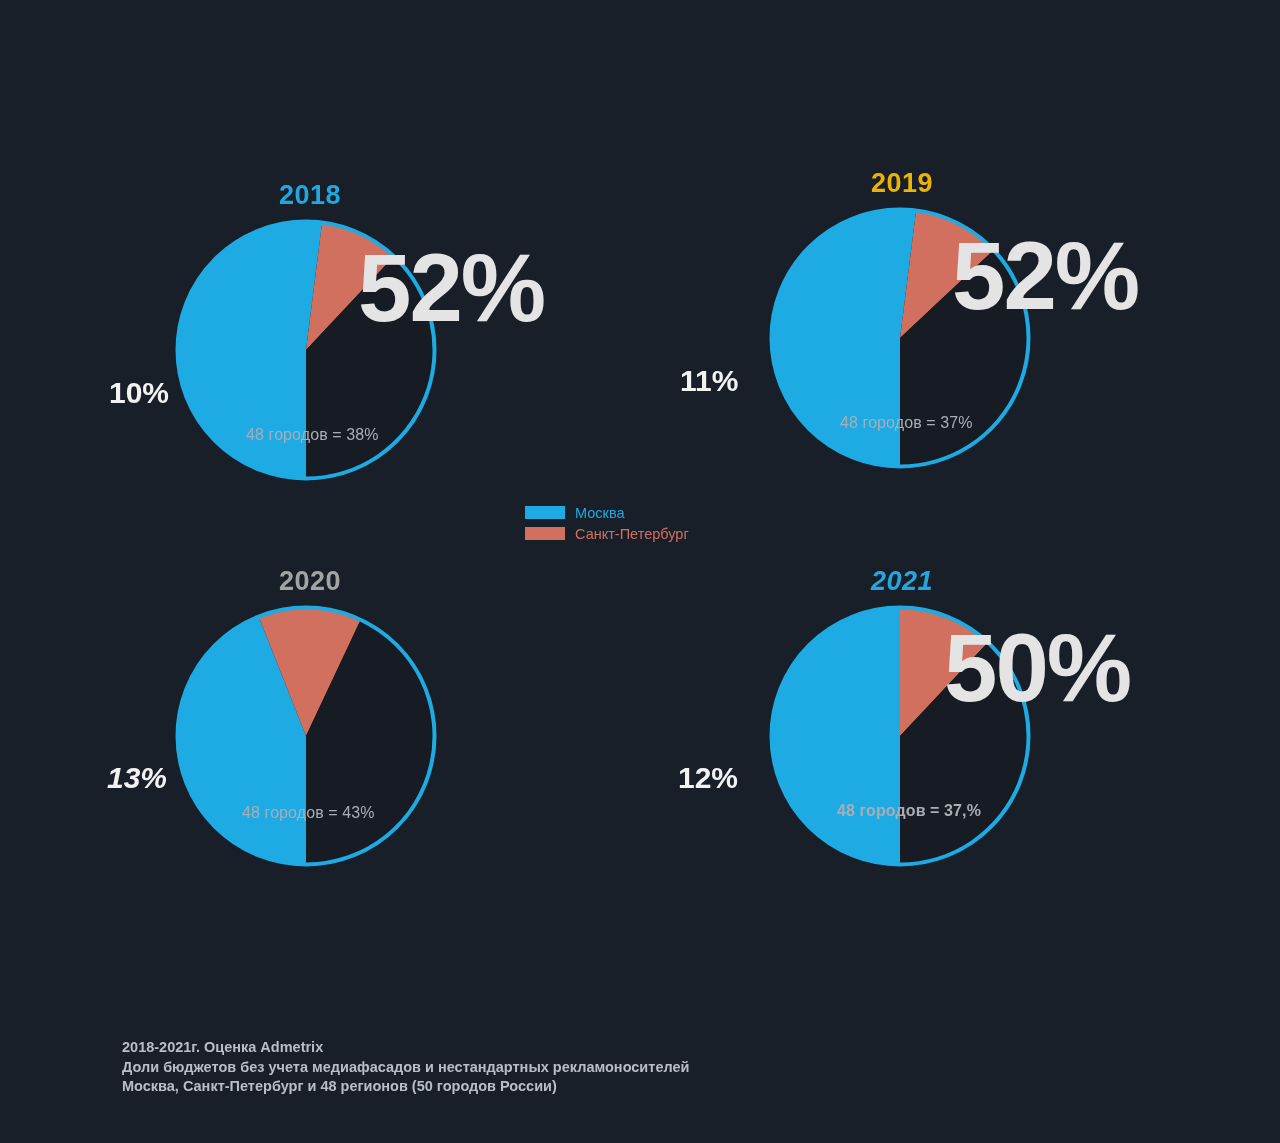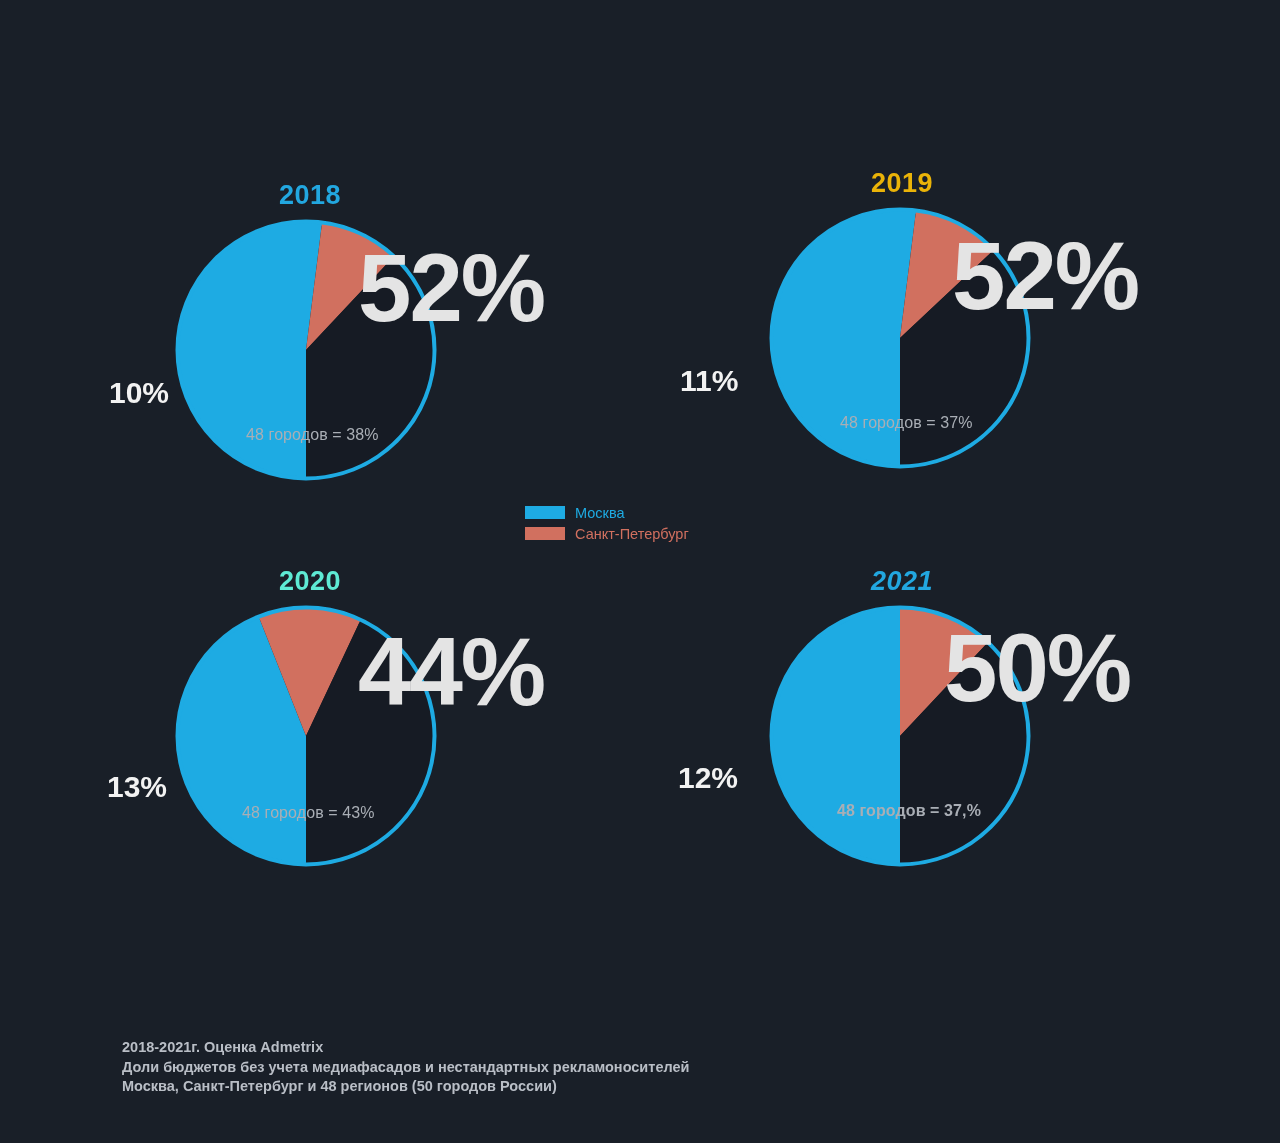--- a/index.html
+++ b/index.html
@@ -137,32 +137,31 @@
           <path d="M 136 136 L 151.85465404588447 10.497490283718548 A 126.5 126.5 0 0 1 228.2145313688086 49.40479110002093 Z" fill="#d1705f"></path>
           <path d="M 136 136 L 228.2145313688086 49.40479110002093 A 126.5 126.5 0 0 1 136.00000000000003 262.5 Z" fill="#161b24"></path>
         </svg>
     </div>
     <div class="inner-note" style="left:208px; top:254px;">48 городов = 37%</div>
     <div class="big-pct" style="left: 320px; top: 68px; color: rgb(228, 228, 228);">52%</div>
     <div class="side-pct" style="left:48px; top:204px;">11%</div>
   </div>
 
   <div class="pie-panel panel-2020">
-    <div class="year-label" style="color: #5eead4;">2020</div>
+    <div class="year-label" style="color: #a3a3a3;">2020</div>
     <div class="pie-wrap">
       <svg width="272" height="272" viewBox="0 0 272 272">
           <circle cx="136" cy="136" r="128" fill="#161b24" stroke="#1eabe3" stroke-width="5"></circle>
           <path d="M 136 136 L 136 262.5 A 126.5 126.5 0 0 1 89.43224408538816 18.383274535136238 Z" fill="#1eabe3"></path>
           <path d="M 136 136 L 89.43224408538816 18.383274535136238 A 126.5 126.5 0 0 1 189.8610803829817 21.53937786304853 Z" fill="#d1705f"></path>
           <path d="M 136 136 L 189.8610803829817 21.53937786304853 A 126.5 126.5 0 0 1 136.00000000000003 262.5 Z" fill="#161b24"></path>
         </svg>
     </div>
     <div class="inner-note" style="left:182px; top:246px;">48 городов = 43%</div>
-    <div class="big-pct" style="left: 298px; top: 66px; color: rgb(228, 228, 228);">44%</div>
-    <div class="side-pct" style="left:47px; top:212px;">13%</div>
+    <div class="side-pct" style="left:47px; top:203px;font-style:italic;">13%</div>
   </div>
 
   <div class="pie-panel panel-2021">
     <div class="year-label shift-right" style="color: rgb(34, 167, 224); font-style: italic;">2021</div>
     <div class="pie-wrap" style="left:132px;">
       <svg width="272" height="272" viewBox="0 0 272 272">
           <circle cx="136" cy="136" r="128" fill="#161b24" stroke="#1eabe3" stroke-width="5"></circle>
           <path d="M 136 136 L 136 262.5 A 126.5 126.5 0 0 1 135.99999999999997 9.5 Z" fill="#1eabe3"></path>
           <path d="M 136 136 L 135.99999999999997 9.5 A 126.5 126.5 0 0 1 222.595208899979 43.785468631191364 Z" fill="#d1705f"></path>
           <path d="M 136 136 L 222.595208899979 43.785468631191364 A 126.5 126.5 0 0 1 136.00000000000003 262.5 Z" fill="#161b24"></path>

